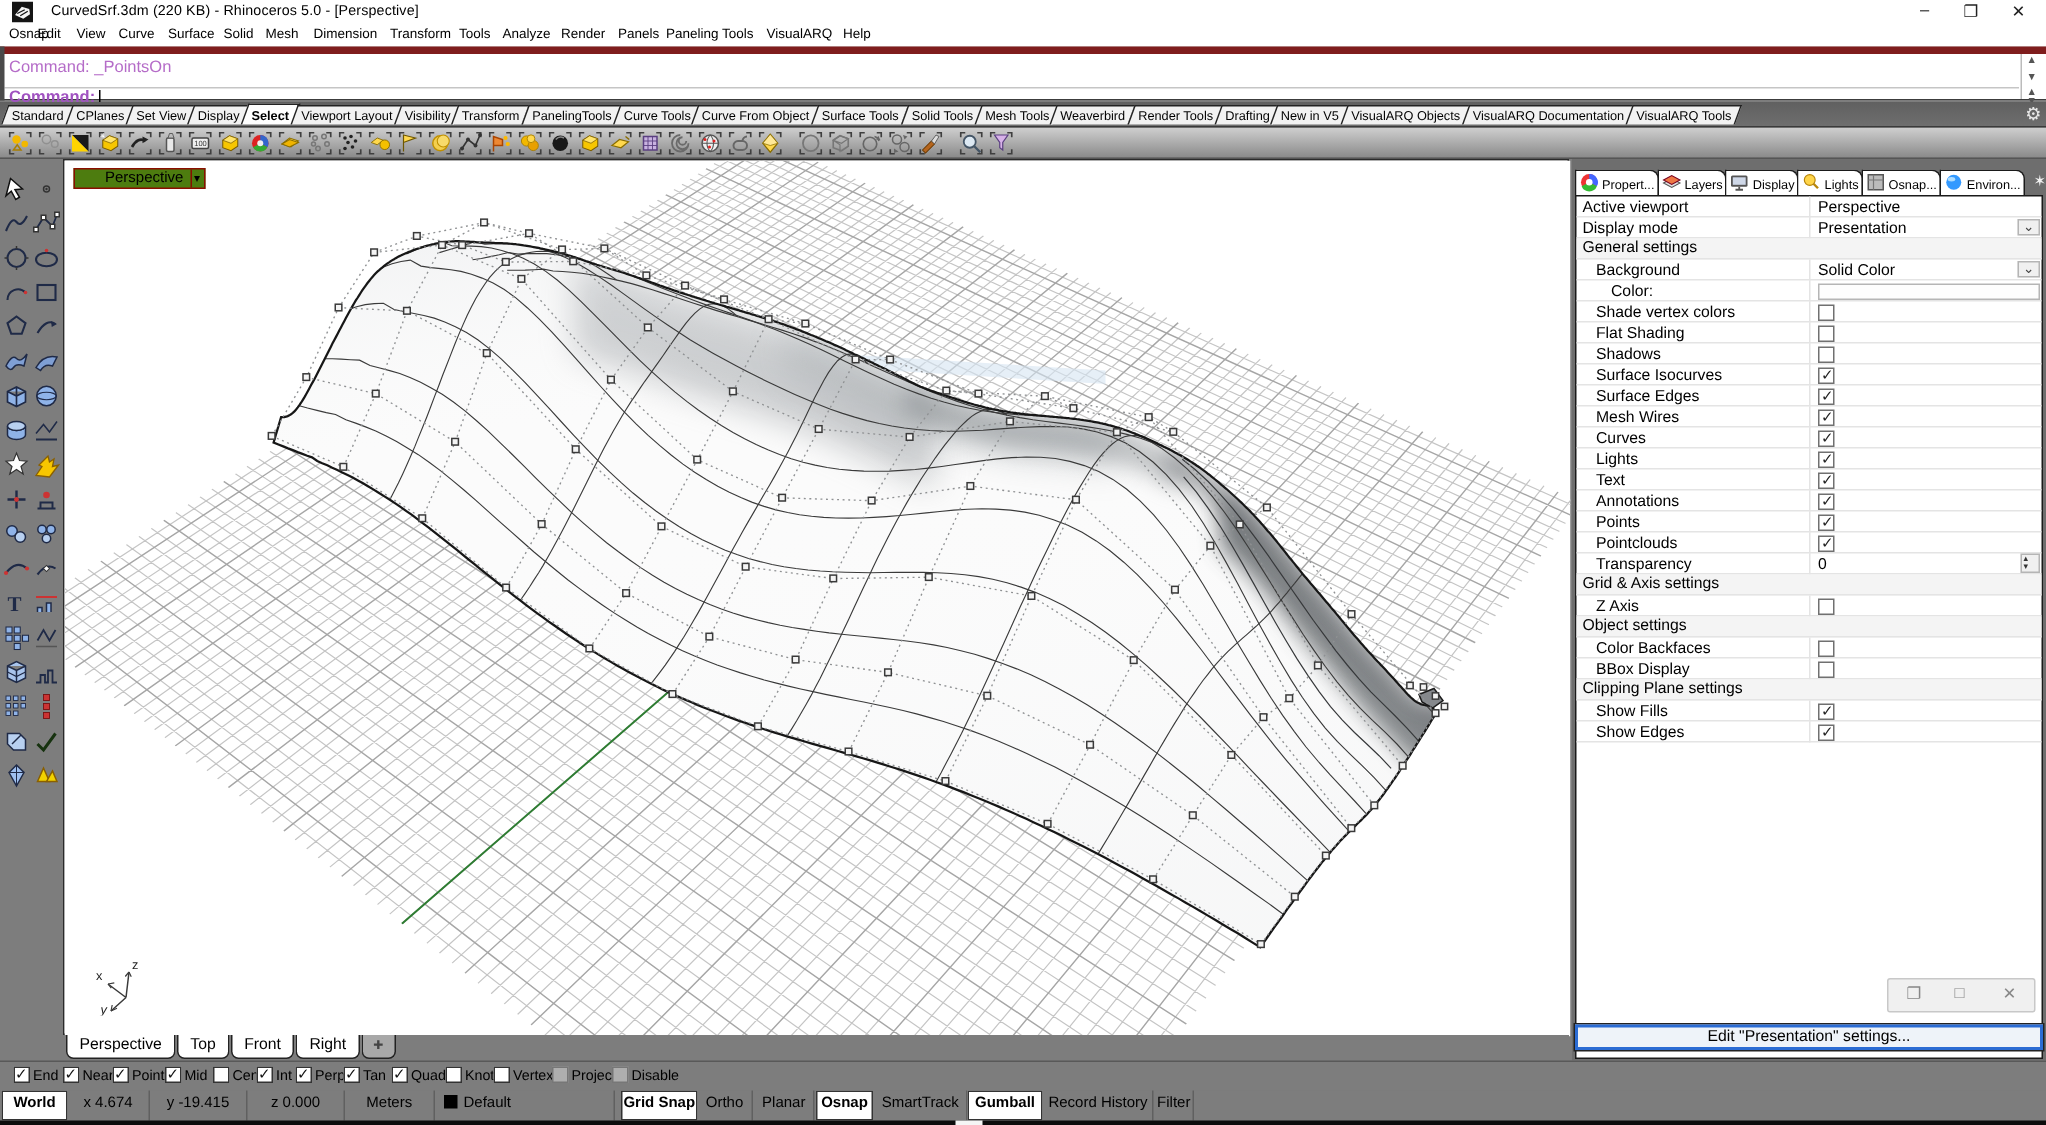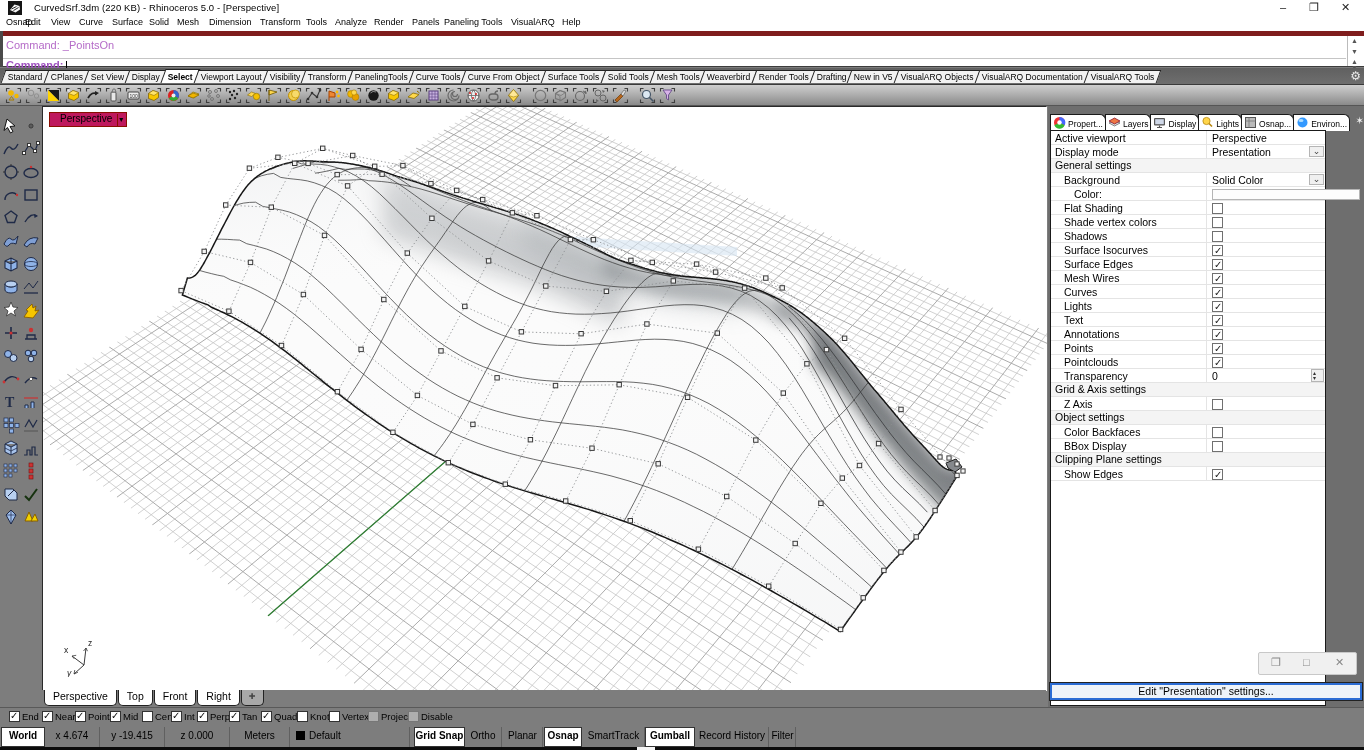--- a/index.html
+++ b/index.html
@@ -21,28 +21,28 @@
 .ttab { display:inline-block; height:13px; margin:2px 0 0 -2px; padding:0 4px; background:#f2f2f2; color:#000; transform:skewX(-20deg); border:1px solid #222; border-bottom:none; line-height:12px; }
 .ttab .tin { display:inline-block; transform:skewX(20deg); }
 .ttab.sel { background:#fff; font-weight:bold; height:14px; margin-top:1px; line-height:14px; }
 #gear { position:absolute; right:3px; top:69px; color:#e8e8e8; font-size:12px; }
 #tbar { position:absolute; left:0; top:84px; width:1364px; height:22px; background:linear-gradient(#cfcfcf,#8a8a8a); border-top:1px solid #3a3a3a; border-bottom:1px solid #555; white-space:nowrap; padding-left:3px; }
 .tbi { margin:2px 1.5px 0 1.5px; }
 .tsep { display:inline-block; width:7px; }
 #ltb { position:absolute; left:0; top:106px; width:42px; height:584px; background:#7d7d7d; padding:10px 0 0 1px; font-size:0; }
 .ltbi { display:inline-block; margin:0 0 2px 0; }
 #vp { position:absolute; left:42px; top:106px; width:1004px; height:584px; background:#fff; border:1px solid #2a2a2a; }
-#vplabel { position:absolute; left:6px; top:5px; background:#be185d; color:#000; font-size:10px; padding:0px 2px 0px 10px; border:1px solid #8a0e00; line-height:12px; }
+#vplabel { position:absolute; left:6px; top:5px; background:#4d7c0f; color:#000; font-size:10px; padding:0px 2px 0px 20px; border:1px solid #8a0e00; line-height:12px; }
 #vplabel .dd { display:inline-block; border-left:1px solid #8a0e00; margin-left:5px; padding:0 1px; font-size:8px; }
 #rpanel { position:absolute; left:1048px; top:106px; width:316px; height:601px; background:#6e6e6e; }
 #ptabs { position:absolute; left:2px; top:7px; width:312px; height:18px; white-space:nowrap; }
 .ptab { display:inline-block; height:17px; background:#fff; border:1px solid #1a1a1a; border-bottom:none; font-size:8.5px; padding:1px 2px 0 2px; margin-right:-1px; border-radius:0 6px 0 0; }
 .ptab svg { vertical-align:-2px; margin-right:2px; }
 #pgear { position:absolute; right:0px; top:9px; color:#f0f0f0; font-size:10px; z-index:5; }
-#pbody { position:absolute; left:2px; top:24px; width:276px; height:576px; background:#fff; border:1px solid #1a1a1a; font-size:10.5px; }
+#pbody { position:absolute; left:2px; top:24px; width:312px; height:576px; background:#fff; border:1px solid #1a1a1a; font-size:10.5px; }
 .prow { position:relative; height:14px; border-bottom:1px solid #e4e4e4; line-height:13px; color:#000; }
 .prow.hdr { background:#f4f4f4; padding-left:4px; }
 .plabel { position:absolute; left:0; top:1px; }
 .plabel.pad0 { padding-left:4px; } .plabel.pad1 { padding-left:13px; } .plabel.pad2 { padding-left:23px; }
 .pval { position:absolute; left:155px; right:0; top:0; bottom:-1px; border-left:1px solid #e4e4e4; padding:1px 0 0 5px; }
 .ddbtn { position:absolute; right:1px; top:1px; width:15px; height:11px; background:#f0f0f0; border:1px solid #b5b5b5; font-size:9px; text-align:center; line-height:8px; color:#444; }
 .spin { position:absolute; right:1px; top:0px; width:13px; height:13px; background:#f0f0f0; border:1px solid #b5b5b5; }
 .spin span { position:absolute; left:1px; font-size:6px; line-height:6px; color:#333; }
 .spin span:first-child { top:0; } .spin span:last-child { bottom:0; }
 .cb { display:inline-block; width:11px; height:11px; border:1px solid #707070; background:#fff; position:relative; top:1px; }
@@ -602,25 +602,25 @@
         <div class="prow hdr"><span>General settings</span></div>
         <div class="prow">
           <span class="plabel pad1">Background</span>
           <span class="pval"><span class="val">Solid Color</span><span class="ddbtn">⌄</span></span>
         </div>
         <div class="prow">
           <span class="plabel pad2">Color:</span>
           <span class="pval"><span class="colorfield"></span></span>
         </div>
         <div class="prow">
+          <span class="plabel pad1">Shade vertex colors</span>
+          <span class="pval"><span class="cb"></span></span>
+        </div>
+        <div class="prow">
           <span class="plabel pad1">Flat Shading</span>
-          <span class="pval"><span class="cb"></span></span>
-        </div>
-        <div class="prow">
-          <span class="plabel pad1">Shade vertex colors</span>
           <span class="pval"><span class="cb"></span></span>
         </div>
         <div class="prow">
           <span class="plabel pad1">Shadows</span>
           <span class="pval"><span class="cb"></span></span>
         </div>
         <div class="prow">
           <span class="plabel pad1">Surface Isocurves</span>
           <span class="pval"><span class="cb on"></span></span>
         </div>
@@ -671,20 +671,24 @@
         <div class="prow hdr"><span>Object settings</span></div>
         <div class="prow">
           <span class="plabel pad1">Color Backfaces</span>
           <span class="pval"><span class="cb"></span></span>
         </div>
         <div class="prow">
           <span class="plabel pad1">BBox Display</span>
           <span class="pval"><span class="cb"></span></span>
         </div>
         <div class="prow hdr"><span>Clipping Plane settings</span></div>
+        <div class="prow">
+          <span class="plabel pad1">Show Fills</span>
+          <span class="pval"><span class="cb on"></span></span>
+        </div>
         <div class="prow">
           <span class="plabel pad1">Show Edges</span>
           <span class="pval"><span class="cb on"></span></span>
         </div>
     <div id="minibar">
           <span style="left:12px">❐</span>
           <span style="left:44px">□</span>
           <span style="left:76px">✕</span>
         </div>
   </div>

